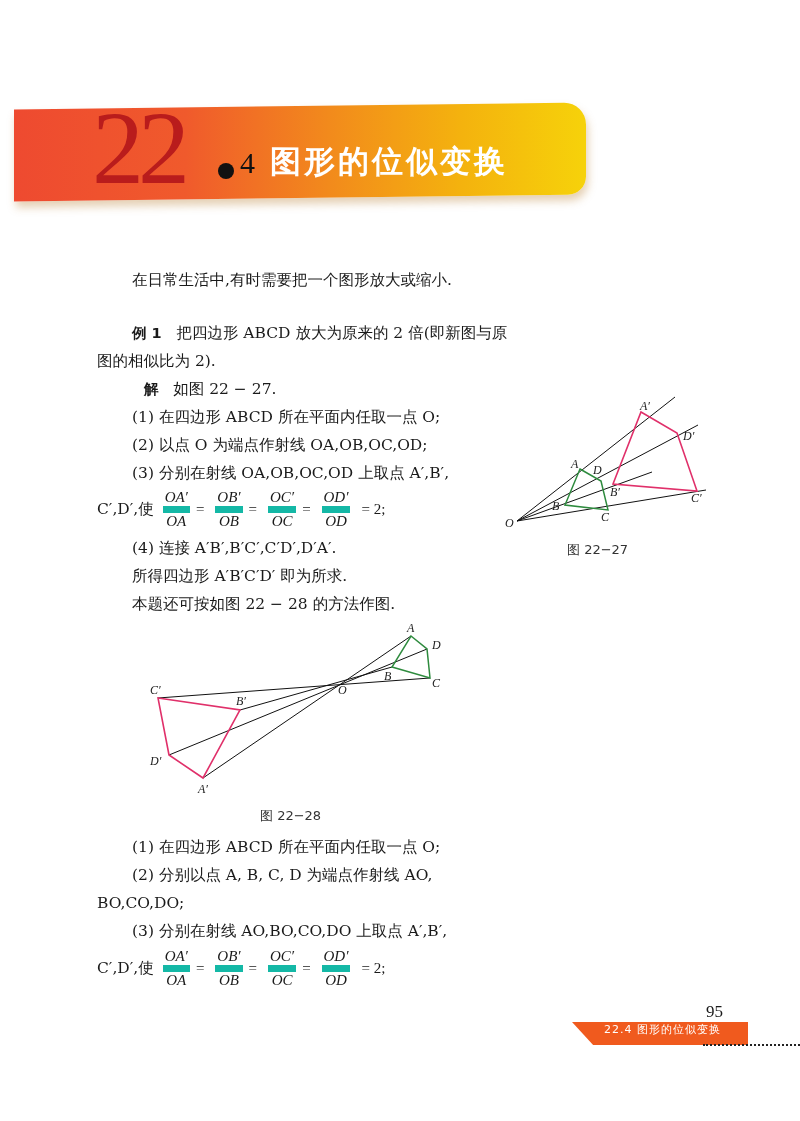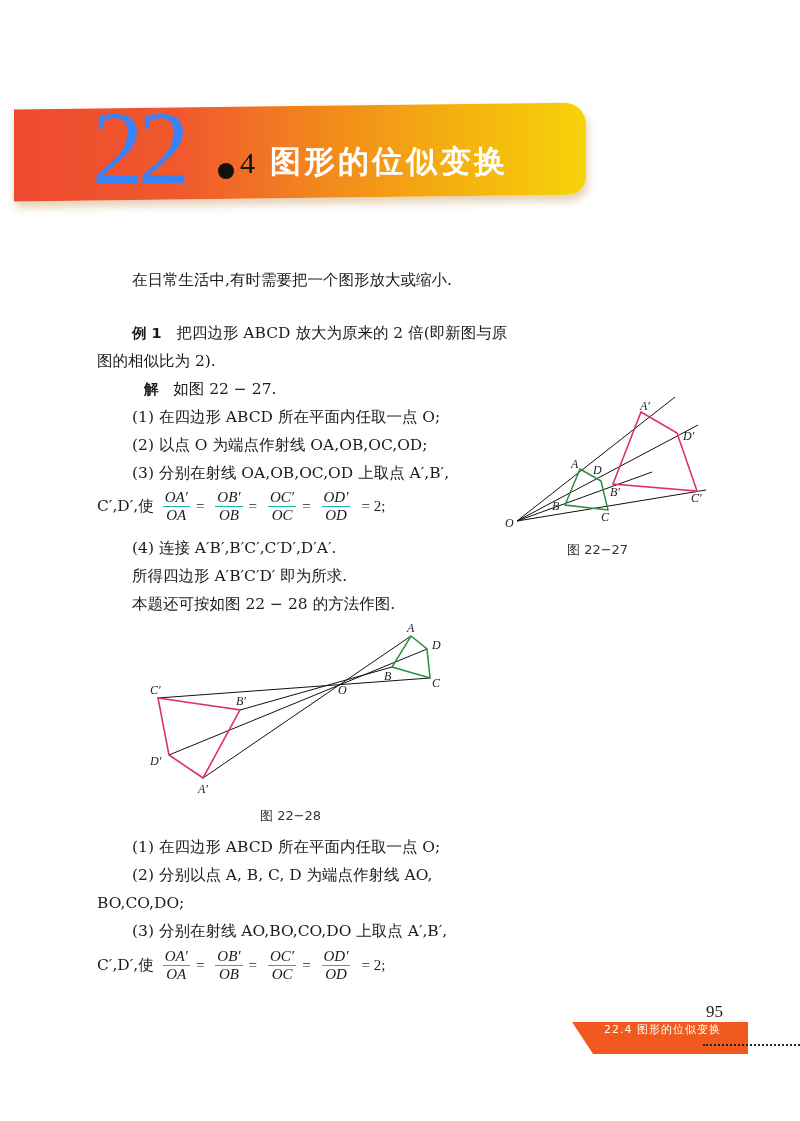--- a/index.html
+++ b/index.html
@@ -9,45 +9,45 @@
   }
   .banner {
     position: absolute; left: 14px; top: 106px; width: 572px; height: 92px;
     background: linear-gradient(90deg, #ee4a30 0%, #f05a2c 30%, #f28a1c 55%, #f4b20e 78%, #f6d20a 100%);
     border-radius: 0 22px 18px 0;
     transform: skewY(-0.7deg);
     box-shadow: 2px 6px 8px rgba(180,120,40,0.35);
   }
   .banner-num {
     position: absolute; left: 92px; top: 96px; font-family: "Liberation Serif", serif;
-    font-size: 104px; line-height: 1; color: #3b82f6; letter-spacing: -6px;
+    font-size: 104px; line-height: 1; color: #b91c1c; letter-spacing: -6px;
   }
   .banner-dot {
     position: absolute; left: 218px; top: 163px; width: 16px; height: 16px; border-radius: 50%; background: #111;
   }
   .banner-sub {
     position: absolute; left: 240px; top: 146px; font-family: "Liberation Serif", serif; font-size: 30px; color: #111;
   }
   .banner-title {
     position: absolute; left: 270px; top: 141px; font-family: "DejaVu Sans", sans-serif; font-weight: bold;
     font-size: 31px; color: #ffffff; letter-spacing: 3px;
   }
   .p { position: absolute; font-size: 15.5px; line-height: 1; white-space: nowrap; }
   .indent { left: 132px; }
   .flush { left: 97px; }
   .bold { font-family: "DejaVu Sans", sans-serif; font-weight: bold; font-size: 14.5px; }
   .frac { display: inline-block; vertical-align: middle; text-align: center; margin: 0 4px; font-family: "Liberation Serif", serif; font-style: italic; font-size: 15px; }
-  .frac .num { display: block; border-bottom: 1px solid #14b8a6; padding: 0 2px 1px; }
+  .frac .num { display: block; border-bottom: 7px solid #14b8a6; padding: 0 2px 1px; }
   .frac .den { display: block; padding: 1px 2px 0; }
   .eq { font-family: "Liberation Serif", serif; font-size: 15px; margin: 0 2px; }
   .caption { position: absolute; font-family: "DejaVu Sans", sans-serif; font-size: 13px; color: #333; }
   svg text { font-family: "Liberation Serif", serif; font-style: italic; font-size: 12px; fill: #222; }
   .pageno { position: absolute; left: 706px; top: 1002px; font-family: "Liberation Serif", serif; font-size: 17px; }
   .footer-tab {
-    position: absolute; left: 572px; top: 1022px; width: 176px; height: 32px;
+    position: absolute; left: 572px; top: 1022px; width: 176px; height: 23px;
     background: #f05a1e; clip-path: polygon(0 0, 100% 0, 100% 100%, 12% 100%);
     color: #fff; font-family: "DejaVu Sans", sans-serif; font-size: 11px; line-height: 16px; padding-left: 32px; box-sizing: border-box;
     letter-spacing: 1px;
   }
   .footer-dots { position: absolute; left: 703px; top: 1044px; width: 97px; border-top: 2px dotted #222; }
 </style>
 </head>
 <body>
 
 <div class="banner"></div>

